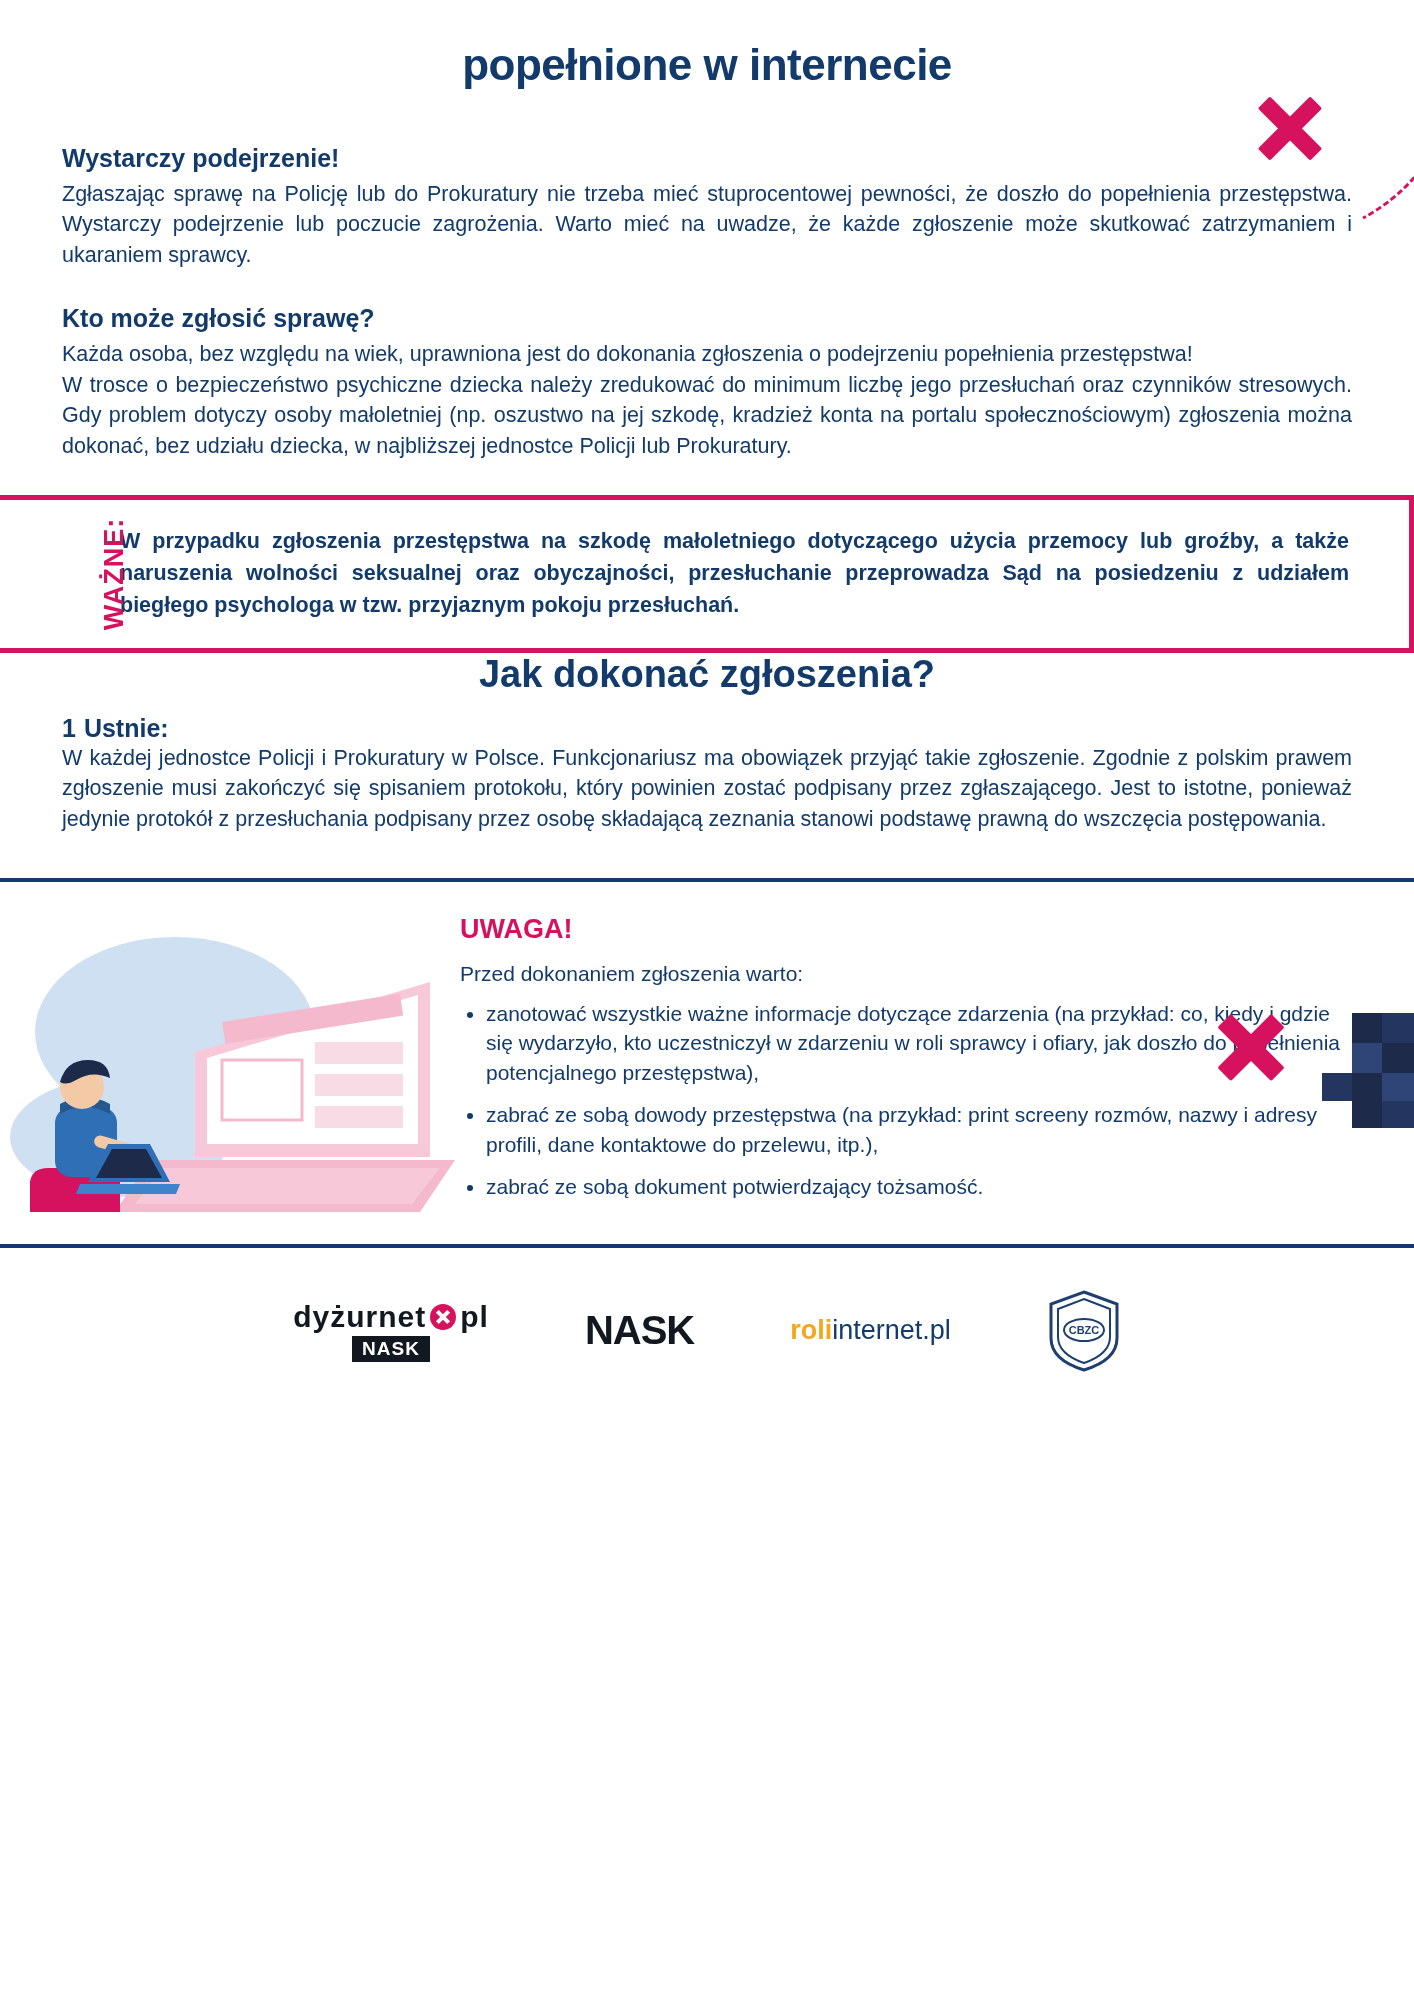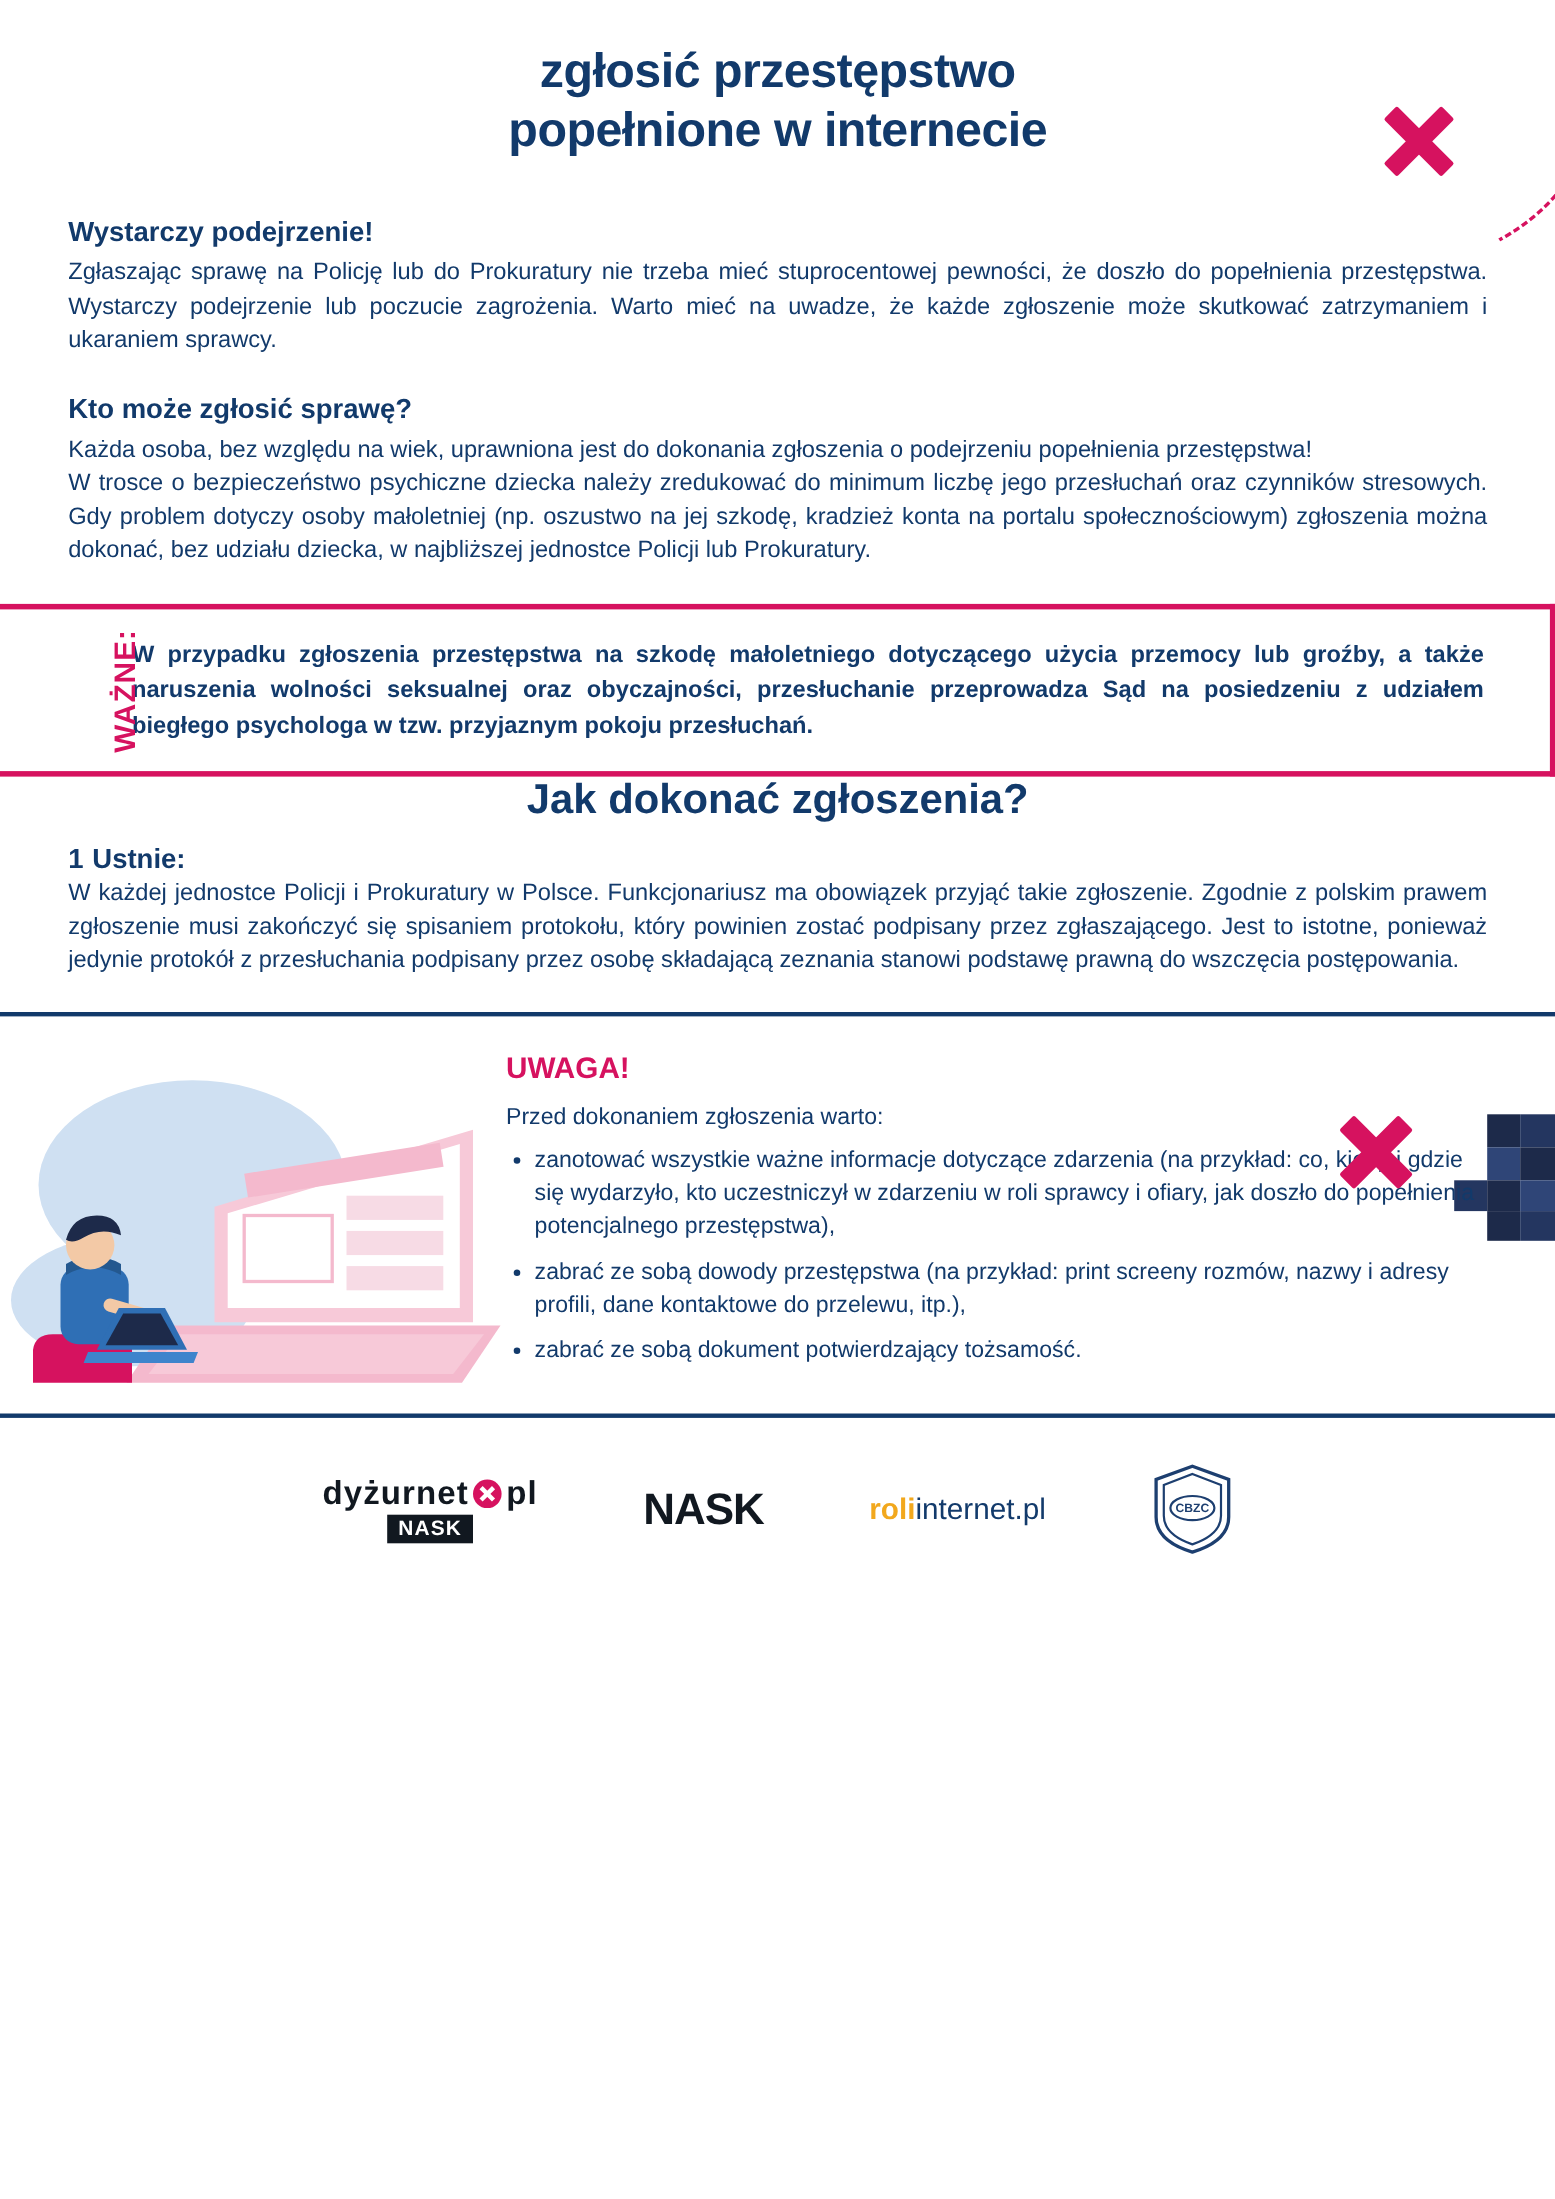--- a/index.html
+++ b/index.html
@@ -180,26 +180,26 @@
     font-size: 25px;
     font-weight: bold;
     color: #123a6b;
   }
   .step-line .num { margin-right: 8px; }
 
   .oral-text { margin-top: 34px; }
 
   
   .attention {
-    margin: 32px -62px 0 -62px;
+    margin: 44px -62px 0 -62px;
     border: 4px solid #123a6b;
     border-left: none;
     border-right: none;
     display: flex;
-    align-items: center;
+    align-items: flex-start;
     min-height: 350px;
     position: relative;
     z-index: 5;
   }
   .attention-illu {
     width: 460px;
     flex: 0 0 460px;
     position: relative;
     overflow: hidden;
   }
@@ -302,21 +302,20 @@
 <body>
 
 <div class="deco-arc"></div>
 <div class="x-mark x-top">
     <span></span>
     <span></span>
   </div>
 
 <div class="header">
   <div class="title-sub">
-    <div>zgłosić przestępstwo</div>
     <div>popełnione w internecie</div>
   </div>
 </div>
 
 <div class="content">
 
   <div class="lead-block">
     <h2 class="section-h">Wystarczy podejrzenie!</h2>
     <p class="body-text">Zgłaszając sprawę na Policję lub do Prokuratury nie trzeba mieć stuprocentowej pewności, że doszło do popełnienia przestępstwa. Wystarczy podejrzenie lub poczucie zagrożenia. Warto mieć na uwadze, że każde zgłoszenie może skutkować zatrzymaniem i ukaraniem sprawcy.</p>
   </div>

